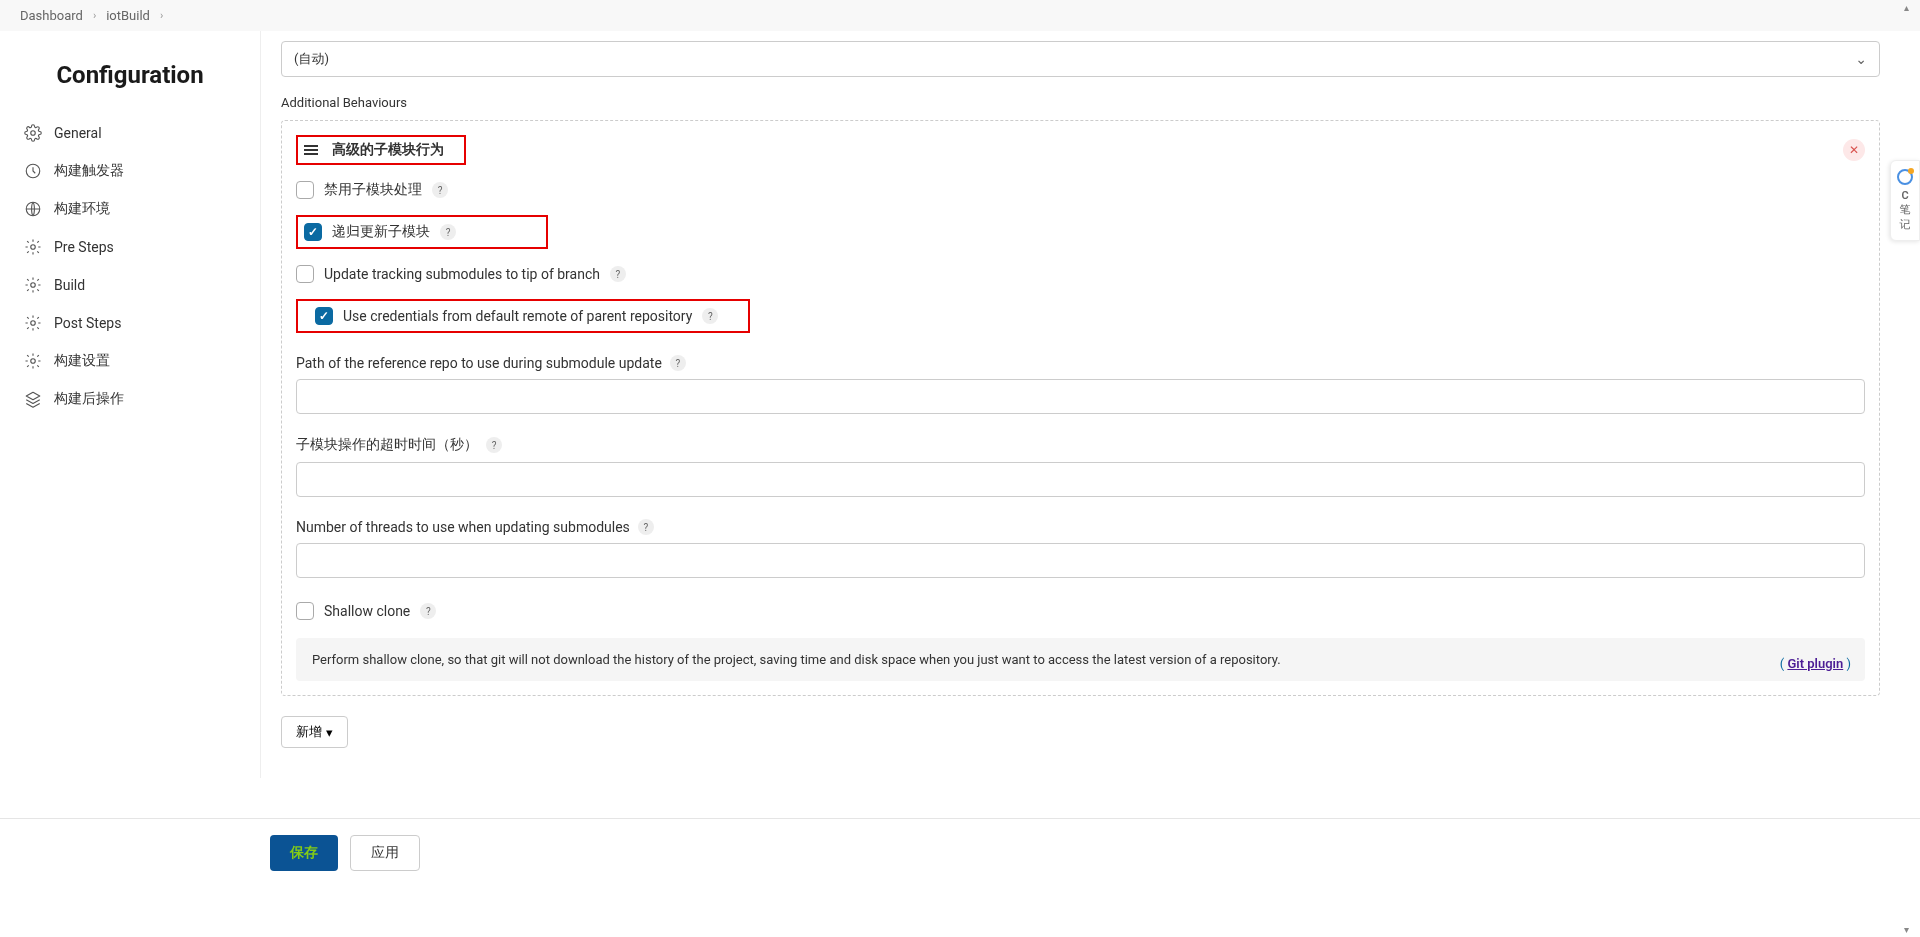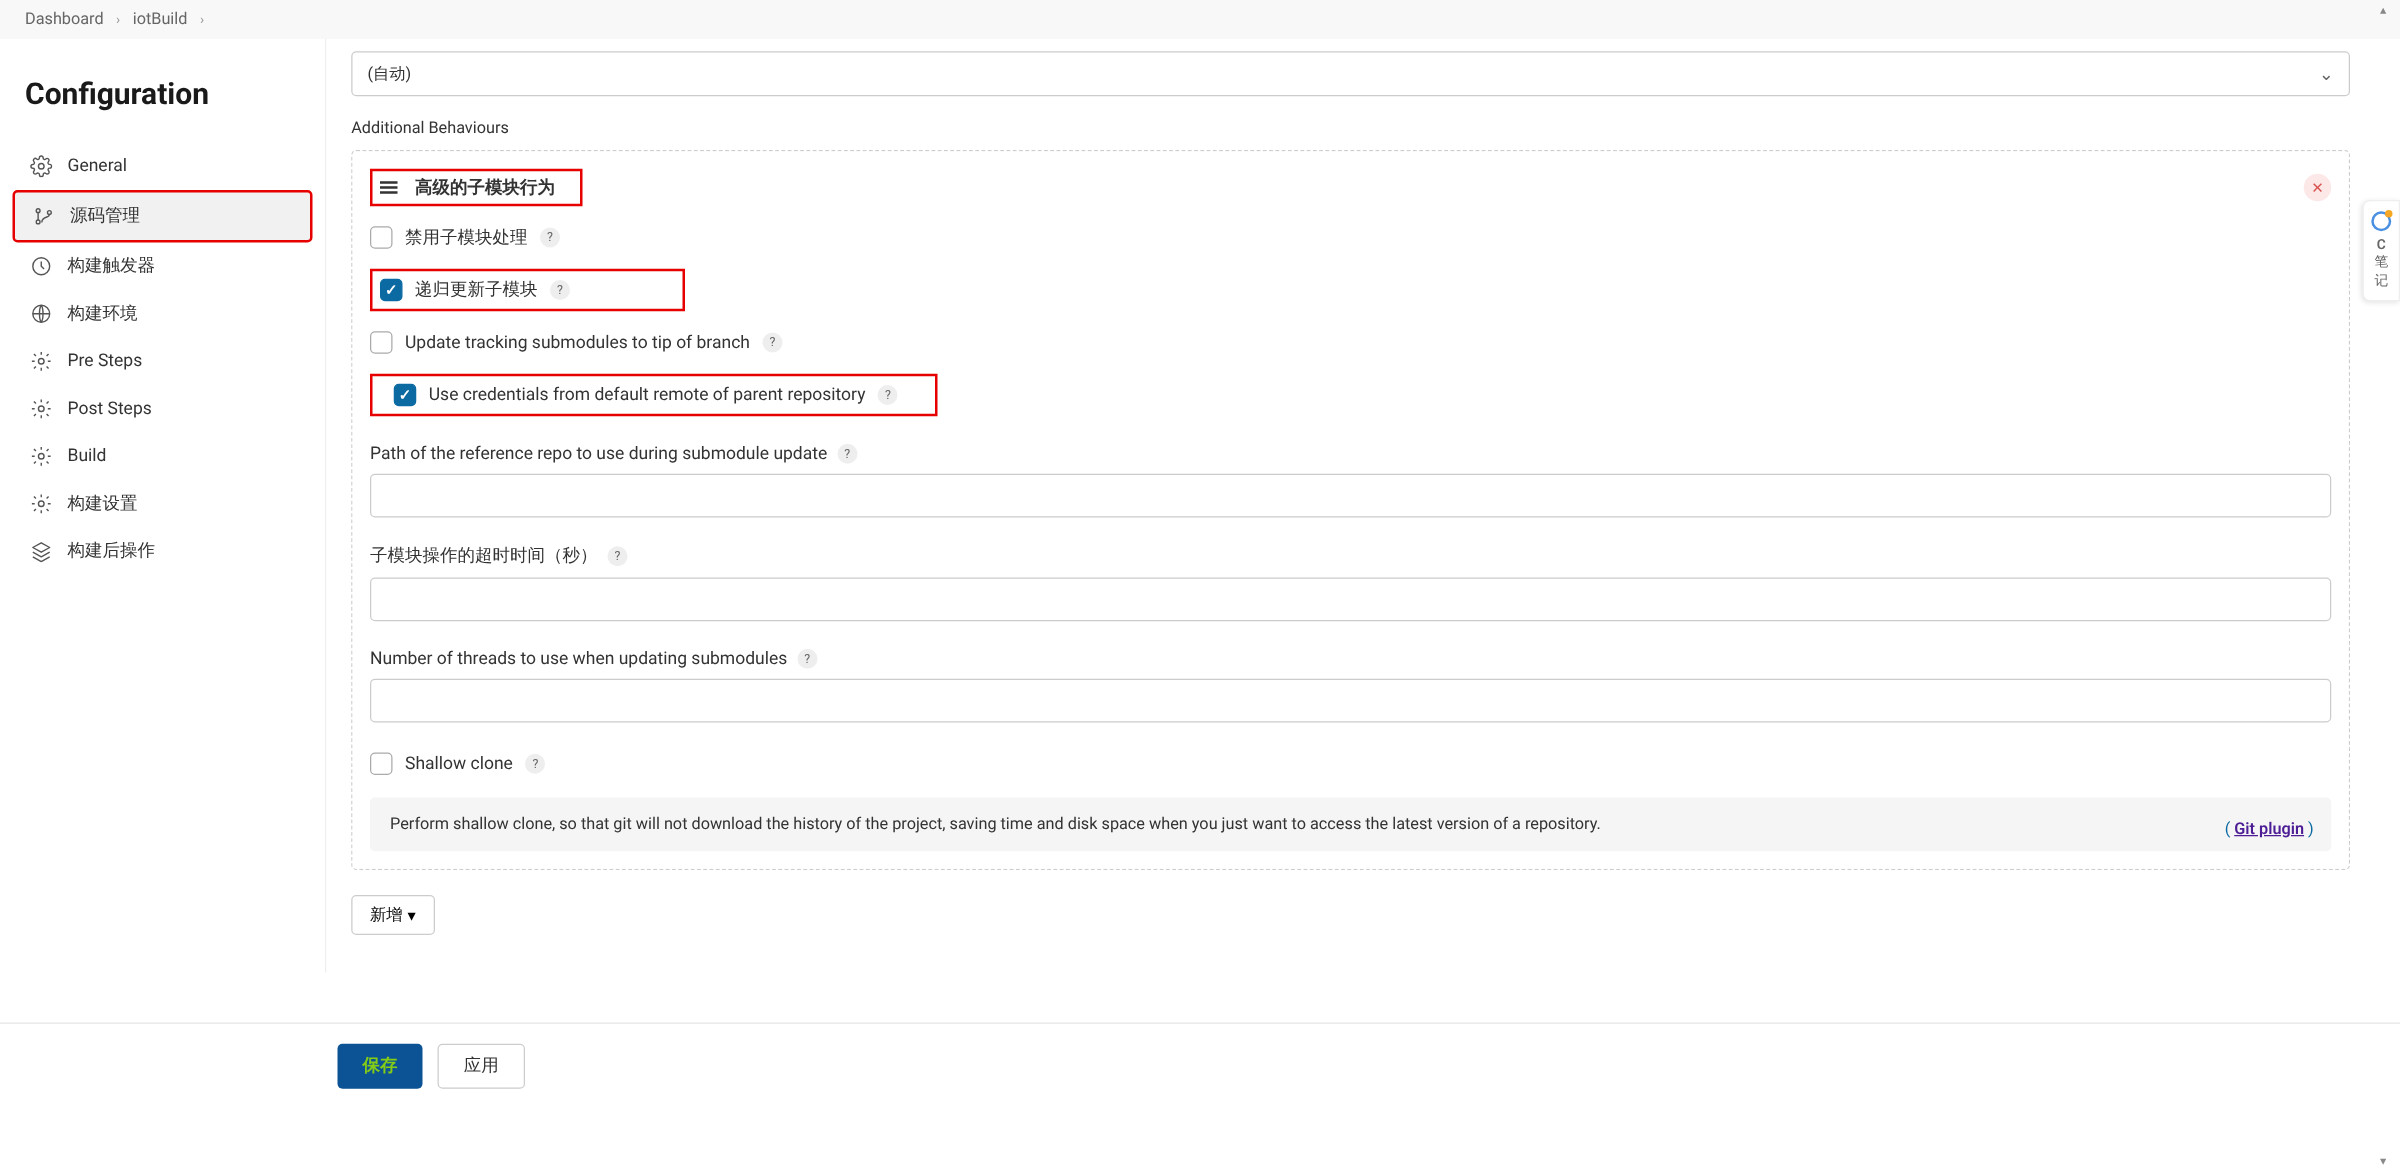--- a/index.html
+++ b/index.html
@@ -2,21 +2,21 @@
 <html><head>
 <meta charset="utf-8">
 <style>
 * { box-sizing: border-box; margin: 0; padding: 0; }
 body { font-family: -apple-system, BlinkMacSystemFont, "Segoe UI", Roboto, sans-serif; font-size: 14px; color: #333; background: #fff; }
 .breadcrumb { background: #f8f8f8; padding: 8px 20px; font-size: 13px; color: #666; display: flex; align-items: center; gap: 10px; }
 .breadcrumb a { color: #666; text-decoration: none; }
 .breadcrumb .sep { color: #999; font-size: 11px; }
 .main-container { display: flex; }
 .sidebar { width: 260px; padding: 20px 10px; flex-shrink: 0; }
-.sidebar h1 { font-size: 24px; font-weight: 700; margin: 10px 10px 25px; color: #1a1a1a; }
+.sidebar h1 { font-size: 24px; font-weight: 700; margin: 10px 10px 25px; color: #1a1a1a; text-align: center; }
 .sidebar-item { display: flex; align-items: center; gap: 12px; padding: 10px 14px; border-radius: 4px; cursor: pointer; font-size: 14px; color: #333; }
 .sidebar-item.active { background: #f1f1f1; }
 .sidebar-item .icon { width: 18px; height: 18px; display: inline-flex; align-items: center; justify-content: center; color: #555; }
 .highlight-red { border: 2px solid #e60000; }
 .content { flex: 1; padding: 10px 40px 30px 20px; border-left: 1px solid #eee; min-width: 0; }
 .select-box { width: 100%; border: 1px solid #ccc; border-radius: 4px; padding: 8px 12px; display: flex; justify-content: space-between; align-items: center; font-size: 13px; background: #fff; }
 .label-section { font-size: 13px; color: #333; margin: 18px 0 10px; }
 .behaviour-panel { border: 1px dashed #ccc; border-radius: 4px; padding: 14px; }
 .panel-header { display: flex; justify-content: space-between; align-items: center; margin-bottom: 14px; }
 .panel-title-box { display: flex; align-items: center; gap: 14px; padding: 4px 20px 4px 6px; font-size: 14px; font-weight: 600; }
@@ -64,32 +64,20 @@
     <div class="sidebar-item">
       <span class="icon">
           <svg width="18" height="18" viewBox="0 0 24 24">
             <circle cx="12" cy="12" r="3"></circle>
             <path d="M19.4 15a1.65 1.65 0 0 0 .33 1.82l.06.06a2 2 0 1 1-2.83 2.83l-.06-.06a1.65 1.65 0 0 0-1.82-.33 1.65 1.65 0 0 0-1 1.51V21a2 2 0 0 1-4 0v-.09A1.65 1.65 0 0 0 9 19.4a1.65 1.65 0 0 0-1.82.33l-.06.06a2 2 0 1 1-2.83-2.83l.06-.06a1.65 1.65 0 0 0 .33-1.82 1.65 1.65 0 0 0-1.51-1H3a2 2 0 0 1 0-4h.09A1.65 1.65 0 0 0 4.6 9a1.65 1.65 0 0 0-.33-1.82l-.06-.06a2 2 0 1 1 2.83-2.83l.06.06a1.65 1.65 0 0 0 1.82.33H9a1.65 1.65 0 0 0 1-1.51V3a2 2 0 0 1 4 0v.09a1.65 1.65 0 0 0 1 1.51 1.65 1.65 0 0 0 1.82-.33l.06-.06a2 2 0 1 1 2.83 2.83l-.06.06a1.65 1.65 0 0 0-.33 1.82V9a1.65 1.65 0 0 0 1.51 1H21a2 2 0 0 1 0 4h-.09a1.65 1.65 0 0 0-1.51 1z"></path>
           </svg>
         </span>
       <span>General</span>
     </div>
 
-    <div class="sidebar-item active highlight-red">
-      <span class="icon">
-          <svg width="18" height="18" viewBox="0 0 24 24">
-            <circle cx="6" cy="6" r="2"></circle>
-            <circle cx="6" cy="18" r="2"></circle>
-            <circle cx="18" cy="8" r="2"></circle>
-            <path d="M6 8v8"></path>
-            <path d="M18 10c0 4-8 2-8 8" stroke-linecap="round"></path>
-          </svg>
-        </span>
-      <span>源码管理</span>
-    </div>
 
     <div class="sidebar-item">
       <span class="icon">
           <svg width="18" height="18" viewBox="0 0 24 24">
             <circle cx="12" cy="12" r="9"></circle>
             <path d="M12 7v5l3 3"></path>
           </svg>
         </span>
       <span>构建触发器</span>
     </div>
@@ -114,31 +102,31 @@
       <span>Pre Steps</span>
     </div>
 
     <div class="sidebar-item">
       <span class="icon">
           <svg width="18" height="18" viewBox="0 0 24 24">
             <circle cx="12" cy="12" r="3"></circle>
             <path d="M12 2v3M12 19v3M4.2 4.2l2.1 2.1M17.7 17.7l2.1 2.1M2 12h3M19 12h3M4.2 19.8l2.1-2.1M17.7 6.3l2.1-2.1"></path>
           </svg>
         </span>
+      <span>Build</span>
+    </div>
+
+    <div class="sidebar-item">
+      <span class="icon">
+          <svg width="18" height="18" viewBox="0 0 24 24">
+            <circle cx="12" cy="12" r="3"></circle>
+            <path d="M12 2v3M12 19v3M4.2 4.2l2.1 2.1M17.7 17.7l2.1 2.1M2 12h3M19 12h3M4.2 19.8l2.1-2.1M17.7 6.3l2.1-2.1"></path>
+          </svg>
+        </span>
       <span>Post Steps</span>
-    </div>
-
-    <div class="sidebar-item">
-      <span class="icon">
-          <svg width="18" height="18" viewBox="0 0 24 24">
-            <circle cx="12" cy="12" r="3"></circle>
-            <path d="M12 2v3M12 19v3M4.2 4.2l2.1 2.1M17.7 17.7l2.1 2.1M2 12h3M19 12h3M4.2 19.8l2.1-2.1M17.7 6.3l2.1-2.1"></path>
-          </svg>
-        </span>
-      <span>Build</span>
     </div>
 
     <div class="sidebar-item">
       <span class="icon">
           <svg width="18" height="18" viewBox="0 0 24 24">
             <circle cx="12" cy="12" r="3"></circle>
             <path d="M12 2v3M12 19v3M4.2 4.2l2.1 2.1M17.7 17.7l2.1 2.1M2 12h3M19 12h3M4.2 19.8l2.1-2.1M17.7 6.3l2.1-2.1"></path>
           </svg>
         </span>
       <span>构建设置</span>

